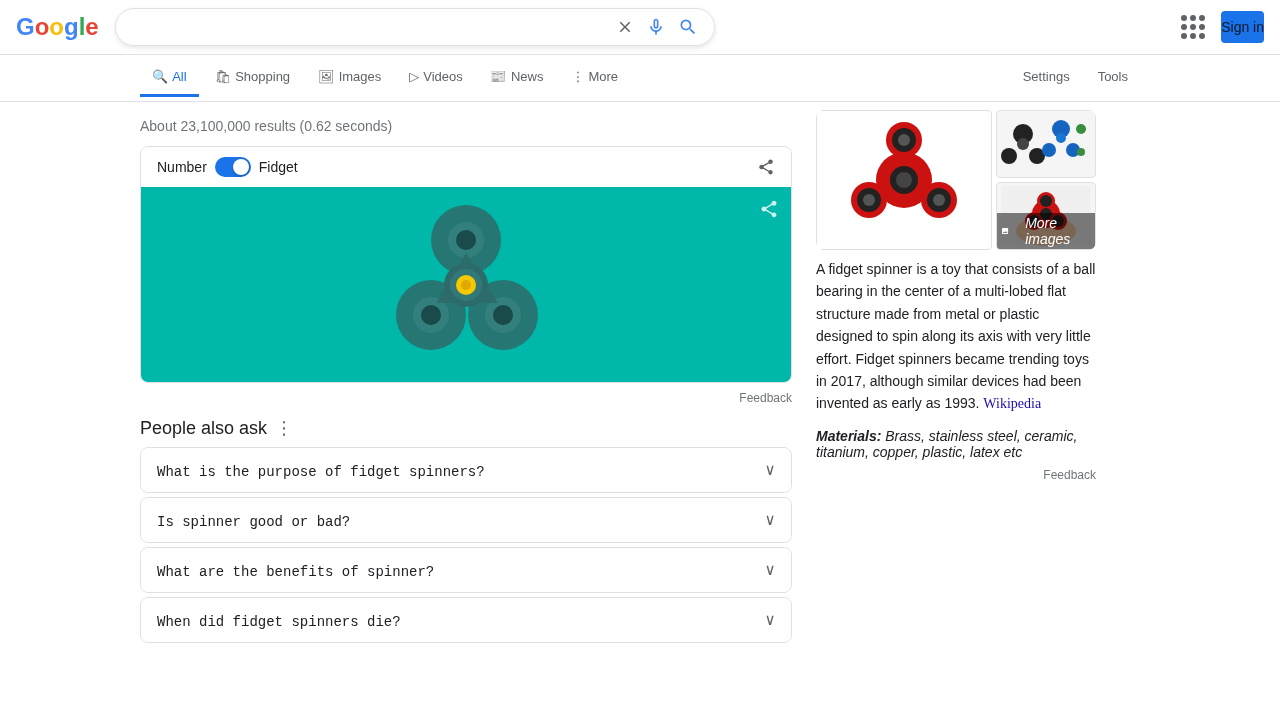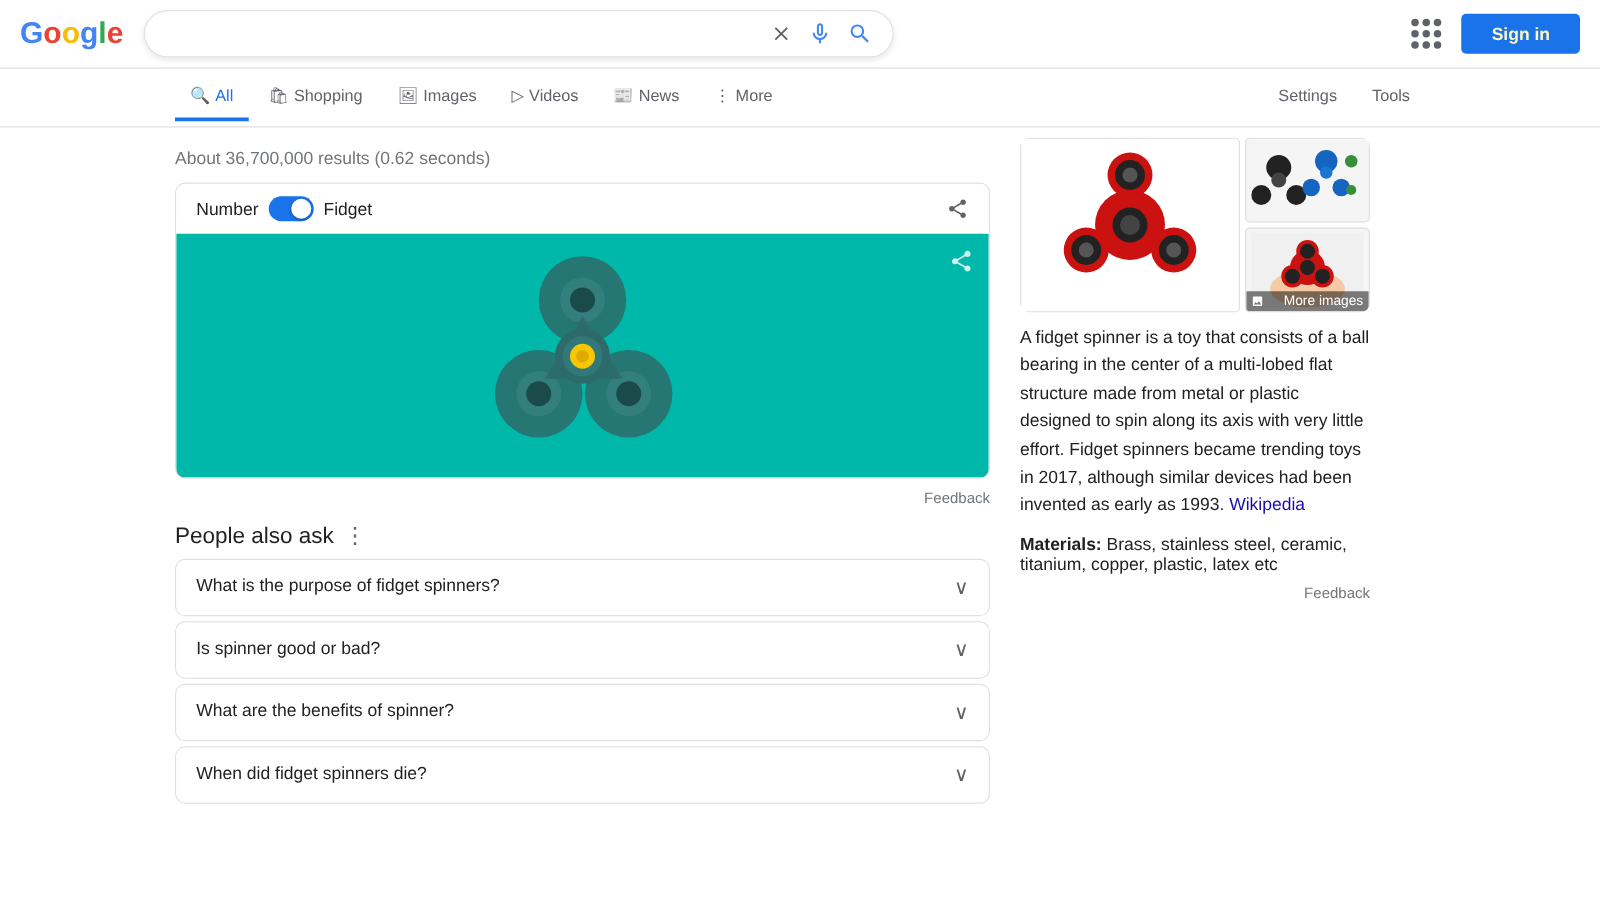--- a/index.html
+++ b/index.html
@@ -16,21 +16,21 @@
     .logo-e { color: #ea4335; }
 
     .search-bar-wrapper { flex: 1; max-width: 600px; display: flex; align-items: center; border: 1px solid #dfe1e5; border-radius: 24px; padding: 8px 16px; gap: 8px; box-shadow: 0 2px 5px rgba(0,0,0,0.1); }
     .search-bar-input { flex: 1; border: none; outline: none; font-size: 16px; color: #202124; }
     .search-bar-icons { display: flex; align-items: center; gap: 12px; }
     .icon-btn { background: none; border: none; cursor: pointer; display: flex; align-items: center; justify-content: center; color: #5f6368; }
 
     .header-right { display: flex; align-items: center; gap: 16px; margin-left: auto; }
     .apps-icon { display: grid; grid-template-columns: repeat(3,6px); gap: 3px; cursor: pointer; }
     .apps-dot { width: 6px; height: 6px; background: #5f6368; border-radius: 50%; }
-    .sign-in-btn { background: #1a73e8; color: #fef9c3; border: none; border-radius: 4px; padding: 8px 24px; font-size: 14px; cursor: pointer; font-weight: 700; }
+    .sign-in-btn { background: #1a73e8; color: #0f172a; border: none; border-radius: 4px; padding: 8px 0; font-size: 14px; cursor: pointer; font-weight: 400; }
 
     
     .nav-tabs { display: flex; align-items: center; padding: 4px 140px; border-bottom: 1px solid #e0e0e0; gap: 4px; }
     .nav-tab { display: flex; align-items: center; gap: 4px; padding: 10px 12px; font-size: 13px; color: #5f6368; cursor: pointer; border-bottom: 3px solid transparent; text-decoration: none; white-space: nowrap; }
     .nav-tab.active { color: #1a73e8; border-bottom: 3px solid #1a73e8; }
 
     
     .results-area { display: flex; padding: 0 140px; gap: 24px; }
     .results-main { flex: 1; max-width: 652px; padding-top: 8px; }
     .results-right { width: 280px; padding-top: 8px; }
@@ -55,37 +55,37 @@
     .spinner-expand { border-top: 1px solid #e0e0e0; display: flex; align-items: center; justify-content: center; padding: 8px; cursor: pointer; color: #5f6368; }
 
     .feedback-right { text-align: right; font-size: 12px; color: #70757a; cursor: pointer; margin-bottom: 12px; }
 
     
     .paa-section { margin-bottom: 12px; }
     .paa-header { display: flex; align-items: center; gap: 8px; font-size: 18px; font-weight: 400; margin-bottom: 8px; color: #202124; }
     .paa-dots { color: #5f6368; cursor: pointer; font-size: 18px; }
 
     .paa-item { border: 1px solid #e0e0e0; border-radius: 8px; margin-bottom: 4px; overflow: hidden; }
-    .paa-question { display: flex; align-items: flex-start; justify-content: space-between; padding: 12px 16px; cursor: pointer; font-size: 14px; color: #202124; background: #fff; }
+    .paa-question { display: flex; align-items: flex-end; justify-content: space-between; padding: 12px 16px; cursor: pointer; font-size: 14px; color: #202124; background: #fff; font-family: Liberation Mono, monospace; }
     .paa-chevron { color: #5f6368; font-size: 16px; }
     .right-images { display: flex; gap: 4px; margin-bottom: 8px; border-radius: 8px; overflow: hidden; }
     .right-main-img { flex: 1; background: #fff; border: 1px solid #e0e0e0; border-radius: 4px; display: flex; align-items: center; justify-content: center; height: 140px; }
     .right-small-imgs { display: flex; flex-direction: column; gap: 4px; }
     .right-small-img { width: 100px; height: 68px; background: #f5f5f5; border: 1px solid #e0e0e0; border-radius: 4px; display: flex; align-items: center; justify-content: center; position: relative; overflow: hidden; }
-    .more-images-overlay { position: absolute; bottom: 0; left: 0; right: 0; background: rgba(0,0,0,0.5); color: #fff; font-size: 11px; padding: 2px 4px; display: flex; align-items: center; gap: 16px; }
+    .more-images-overlay { position: absolute; bottom: 0; left: 0; right: 0; background: rgba(0,0,0,0.5); color: #fff; font-size: 14px; padding: 2px 4px; display: flex; align-items: center; gap: 16px; font-style: italic; }
 
     .right-title-row { display: flex; align-items: center; justify-content: space-between; margin-bottom: 8px; }
     .right-title { font-size: 22px; font-weight: 400; color: #202124; }
     .right-share { color: #5f6368; cursor: pointer; }
 
     .right-description { font-size: 14px; color: #202124; line-height: 1.6; margin-bottom: 12px; }
-    .wiki-link { color: #1a0dab; cursor: pointer; }
+    .wiki-link { color: #1a0dab; cursor: pointer; font-family: Liberation Serif, serif; }
 
     .right-facts { font-size: 14px; color: #202124; margin-bottom: 8px; }
-    .right-fact { margin-bottom: 4px; }
+    .right-fact { margin-bottom: 4px; font-style: italic; }
     .fact-label { font-weight: bold; }
 
     .right-feedback { font-size: 12px; color: #70757a; cursor: pointer; text-align: right; margin-top: 8px; }
 
     
     ::-webkit-scrollbar { width: 8px; }
     ::-webkit-scrollbar-thumb { background: #ccc; border-radius: 4px; }
   </style>
 </head>
 <body>
@@ -162,21 +162,21 @@
     <span>Settings</span>
   </a>
   <a class="nav-tab">
     <span>Tools</span>
   </a>
 </div>
 
 <div class="results-area">
 
   <div class="results-main">
-    <div class="results-count">About 36,700,000 results (0.62 seconds)</div>
+    <div class="results-count">About 23,100,000 results (0.62 seconds)</div>
 
     <div class="spinner-widget">
       <div class="spinner-header">
         <div class="spinner-label">
           <span>Number</span>
           <div class="toggle">
             <div class="toggle-knob"></div>
           </div>
           <span>Fidget</span>
         </div>

